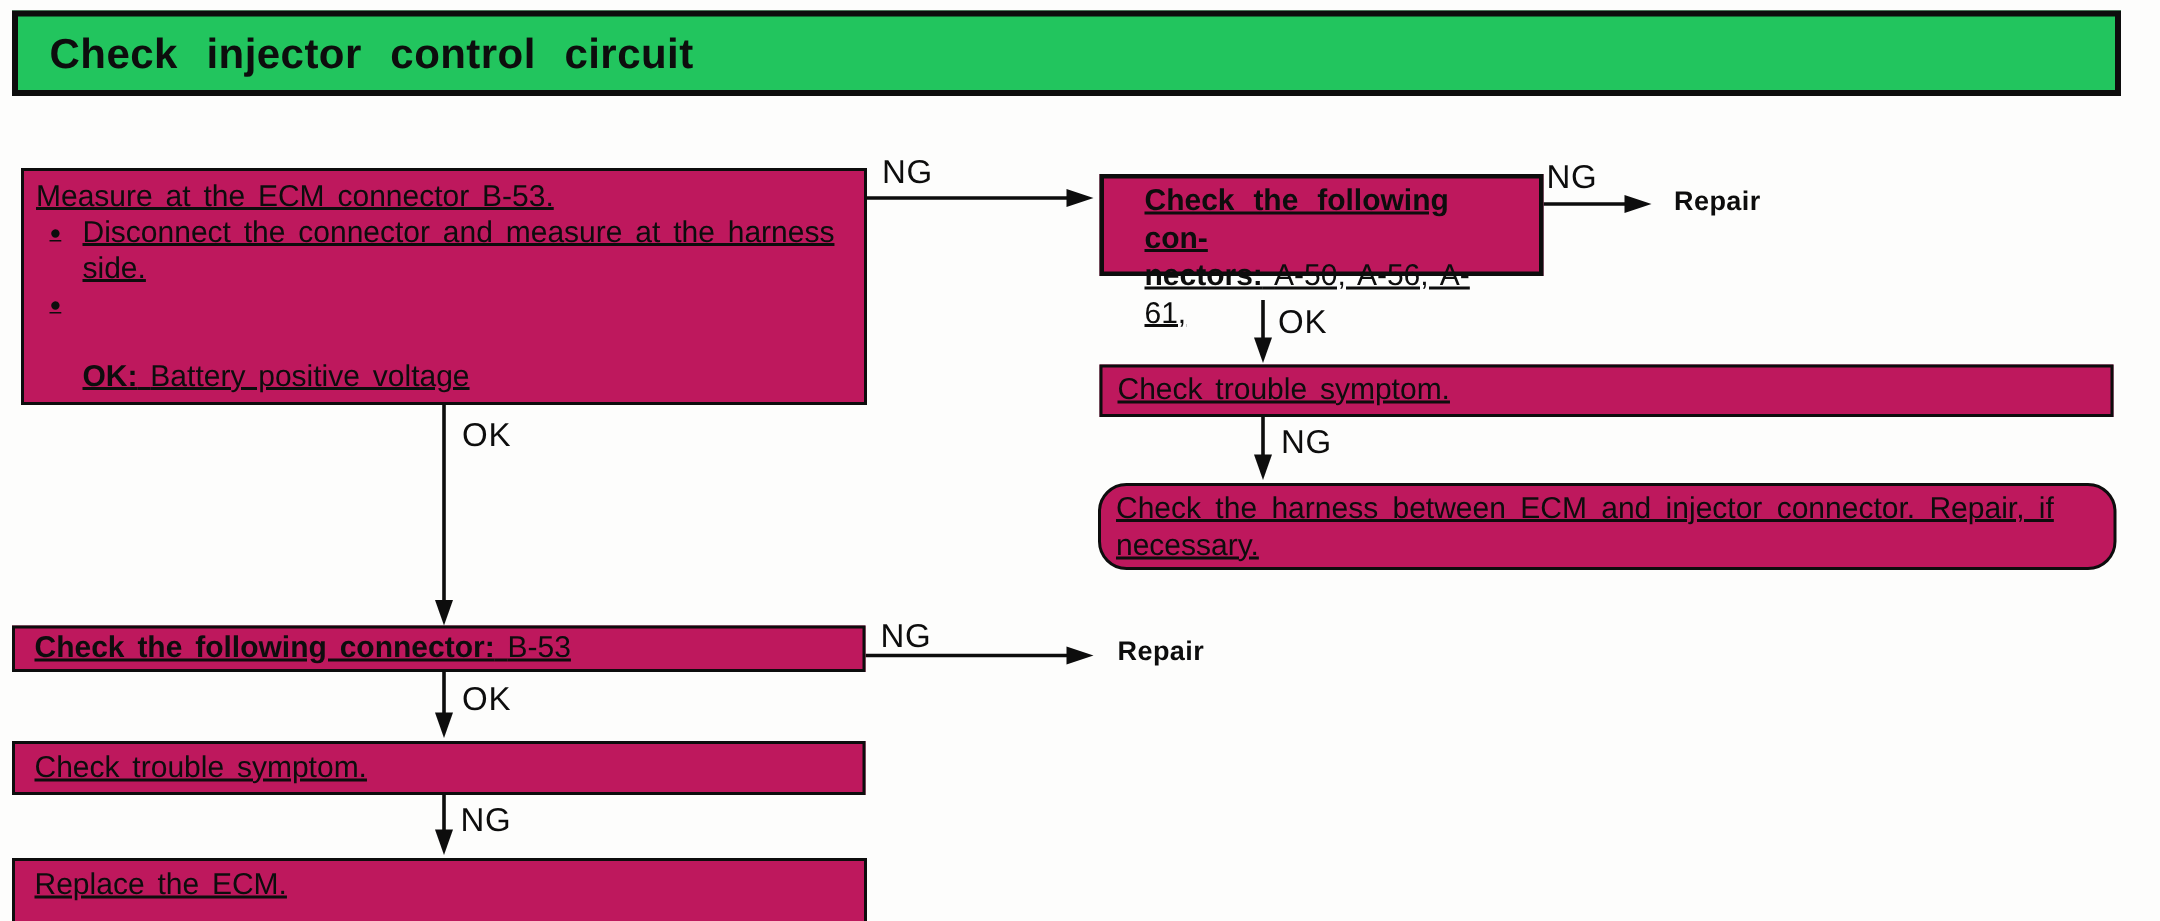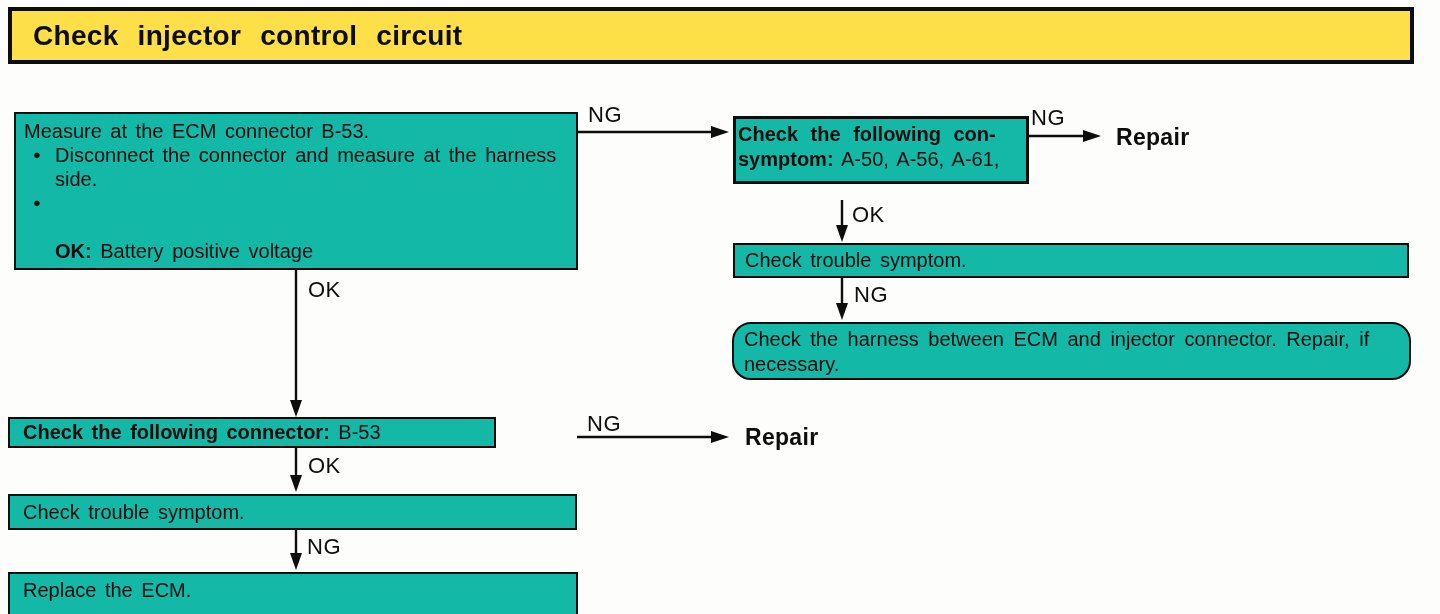--- a/index.html
+++ b/index.html
@@ -14,34 +14,35 @@
     overflow: hidden;
   }
   .title-box {
     position: absolute;
     left: 8px; top: 7px;
     width: 1406px; height: 57px;
     border: 4px solid #0d0d0d;
     display: flex;
     align-items: center;
     padding-left: 21px;
-    background: #fde047;
+    background: #22c55e;
   }
   .title-text {
     font-size: 28px;
     font-weight: bold;
     word-spacing: 11px;
     letter-spacing: 0.3px;
   }
   .box {
     position: absolute;
     border: 2px solid #0d0d0d;
-    background: #14b8a6;
+    background: #be185d;
     font-size: 20px;
     word-spacing: 3px;
+    text-decoration: underline;
   }
   .box b { font-weight: bold; }
   .measure-box {
     left: 14px; top: 112px;
     width: 564px; height: 158px;
     padding: 5px 8px 0 8px;
     line-height: 24px;
   }
   .bullet-row { display: flex; }
   .bullet-glyph {
@@ -49,41 +50,41 @@
     padding-left: 9px;
     font-size: 13px;
     line-height: 24px;
     flex: 0 0 31px;
   }
   .bullet-body { flex: 1 1 auto; }
   .connectors-box {
     left: 733px; top: 116px;
     width: 296px; height: 68px;
     border-width: 3px;
-    padding: 3px 2px;
+    padding: 3px 27px;
     line-height: 25px;
   }
   .connectors-box .jline { word-spacing: 7px; }
   .trouble-right-box {
     left: 733px; top: 243px;
     width: 676px; height: 35px;
     line-height: 31px;
     padding-left: 10px;
   }
   .harness-box {
     left: 732px; top: 322px;
     width: 679px; height: 58px;
     padding: 3px 10px;
     line-height: 25px;
     word-spacing: 4px;
     border-radius: 19px;
   }
   .b53-box {
     left: 8px; top: 417px;
-    width: 488px; height: 31px;
+    width: 569px; height: 31px;
     line-height: 27px;
     padding-left: 13px;
   }
   .trouble-left-box {
     left: 8px; top: 494px;
     width: 569px; height: 36px;
     line-height: 32px;
     padding-left: 13px;
   }
   .replace-box {
@@ -93,21 +94,21 @@
     padding-left: 13px;
   }
   .flow-label {
     position: absolute;
     font-size: 22px;
     line-height: 24px;
     letter-spacing: 0.5px;
   }
   .terminal {
     position: absolute;
-    font-size: 23px;
+    font-size: 18px;
     font-weight: bold;
     letter-spacing: 0.3px;
   }
   .arrows {
     position: absolute;
     left: 0; top: 0;
     width: 1440px; height: 614px;
     pointer-events: none;
   }
   .arrows path { stroke: #0d0d0d; stroke-width: 2.4; fill: none; }
@@ -168,21 +169,21 @@
     </div>
   </div>
 
   <span class="flow-label" style="left:588px; top:103px;">NG</span>
 
   <div class="box connectors-box">
     <div class="jline">
       <b>Check the following con-</b>
     </div>
     <div>
-      <b>symptom:</b>
+      <b>nectors:</b>
       <span>A-50, A-56, A-61,</span>
     </div>
   </div>
 
   <span class="flow-label" style="left:1031px; top:106px;">NG</span>
   <span class="terminal" style="left:1116px; top:124px;">Repair</span>
 
   <span class="flow-label" style="left:852px; top:203px;">OK</span>
 
   <div class="box trouble-right-box">

